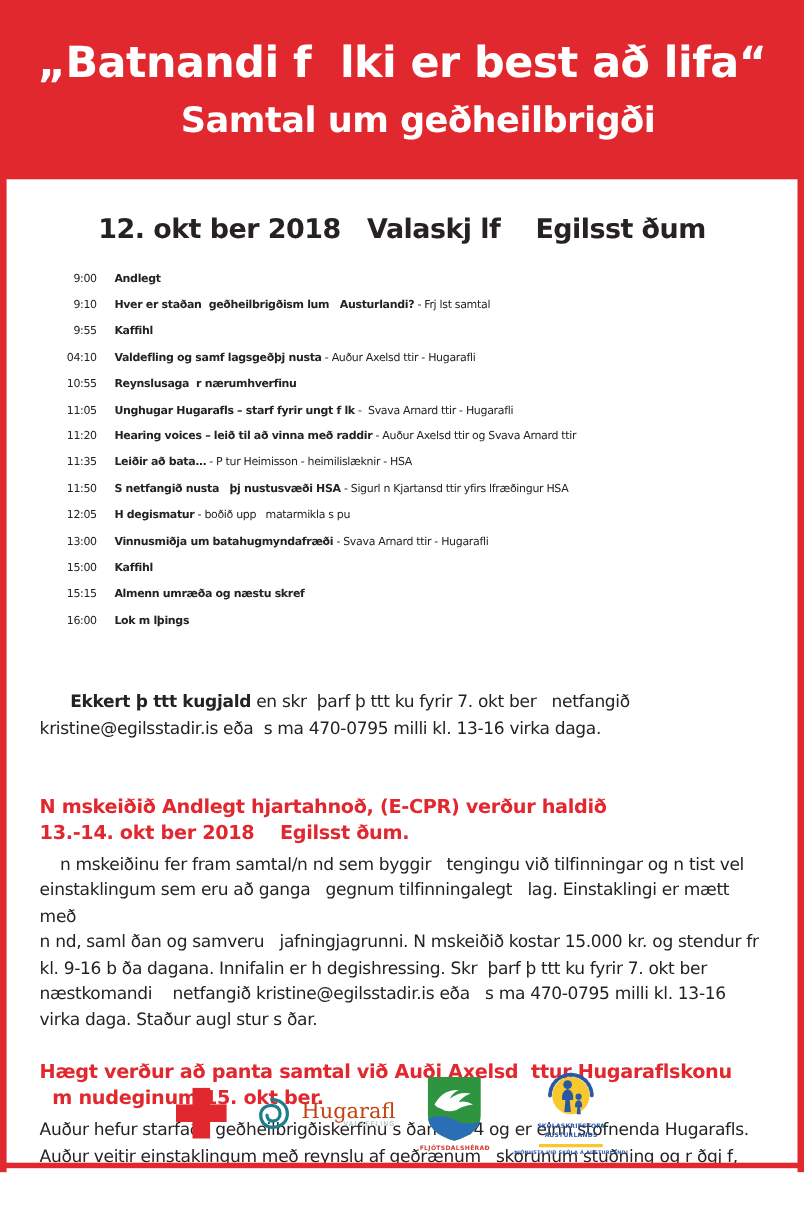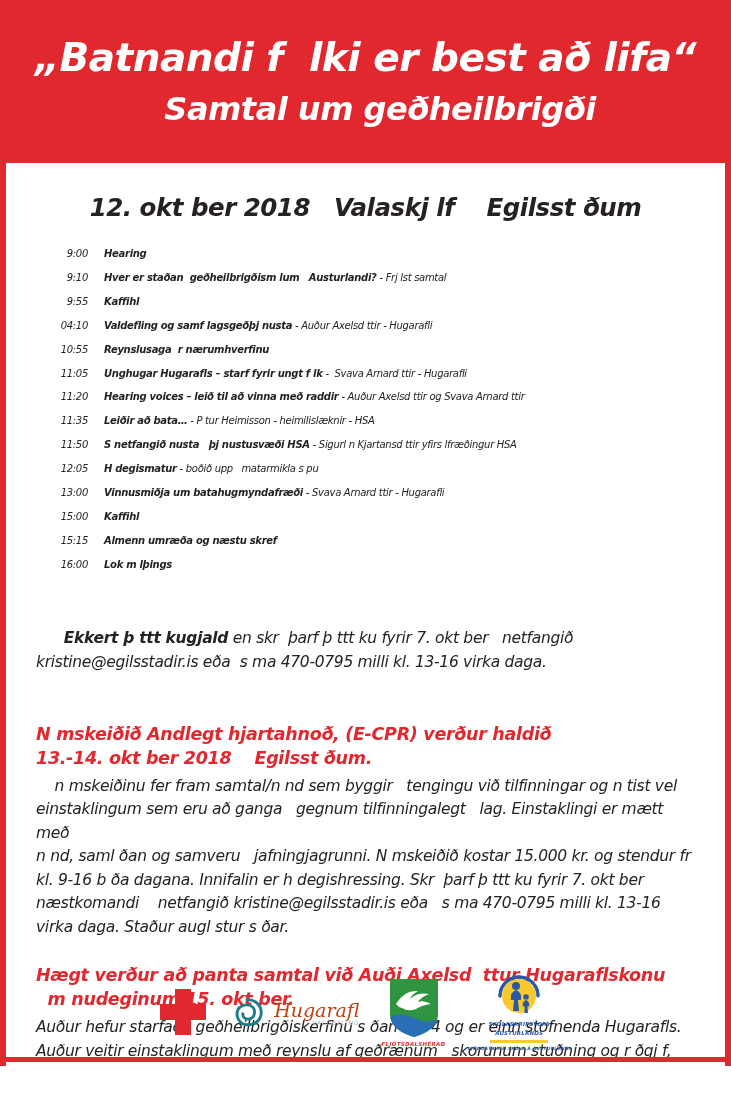--- a/index.html
+++ b/index.html
@@ -3,21 +3,20 @@
 <meta charset="utf-8">
 <style>
   html,body{margin:0;padding:0;background:#ffffff;}
   .page{
     position:relative;
     width:731px;height:1066px;
     background:#ffffff;
     font-family:"DejaVu Sans","Liberation Sans",sans-serif;
     color:#262123;
     overflow:hidden;
-    font-style:italic;
   }
   
   .frame-left,.frame-right{position:absolute;top:0;bottom:0;width:6px;background:#e2282f;z-index:5;}
   .frame-left{left:0;}
   .frame-right{right:0;}
   .bottom-line{position:absolute;left:0;right:0;bottom:4px;height:5px;background:#e2282f;z-index:5;}
 
   
   .banner{
     height:163px;background:#e2282f;color:#ffffff;text-align:center;
@@ -89,21 +88,21 @@
     <div class="title">„Batnandi f  lki er best að lifa“</div>
     <div class="subtitle">Samtal um geðheilbrigði</div>
   </div>
 
   <div class="content">
     <div class="date-heading">12. okt ber 2018   Valaskj lf    Egilsst ðum</div>
 
     <div class="schedule" id="schedule-list">
   <div class="row">
     <span class="time">9:00</span>
-    <span class="label"><b class="t">Hearing</b><span class="d"></span></span>
+    <span class="label"><b class="t">Andlegt</b><span class="d"></span></span>
   </div>
 
   <div class="row">
     <span class="time">9:10</span>
     <span class="label"><b class="t">Hver er staðan  geðheilbrigðism lum   Austurlandi?</b><span class="d"> - Frj lst samtal</span></span>
   </div>
 
   <div class="row">
     <span class="time">9:55</span>
     <span class="label"><b class="t">Kaffihl</b><span class="d"></span></span>

